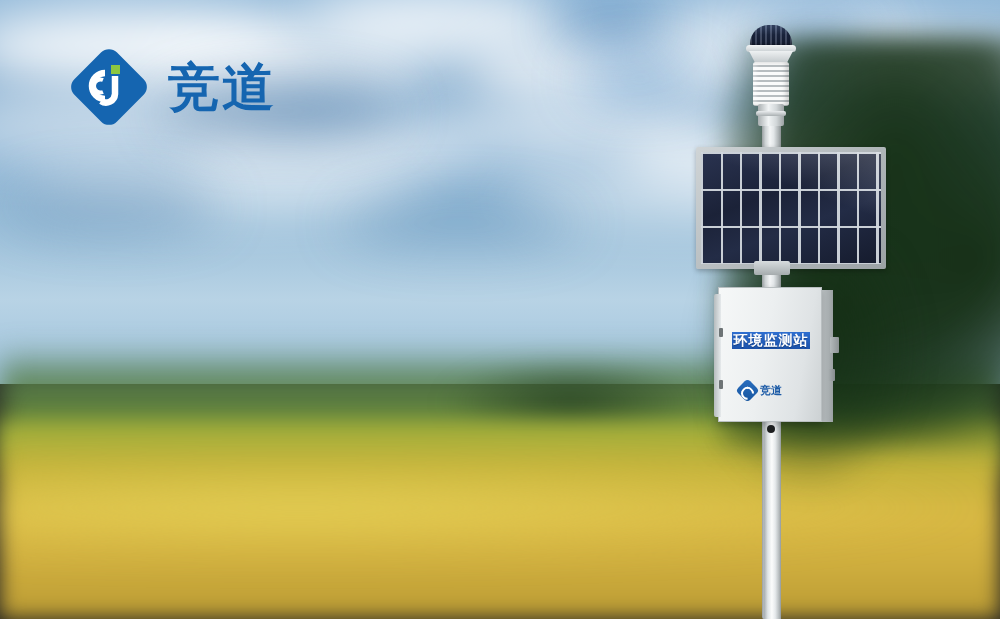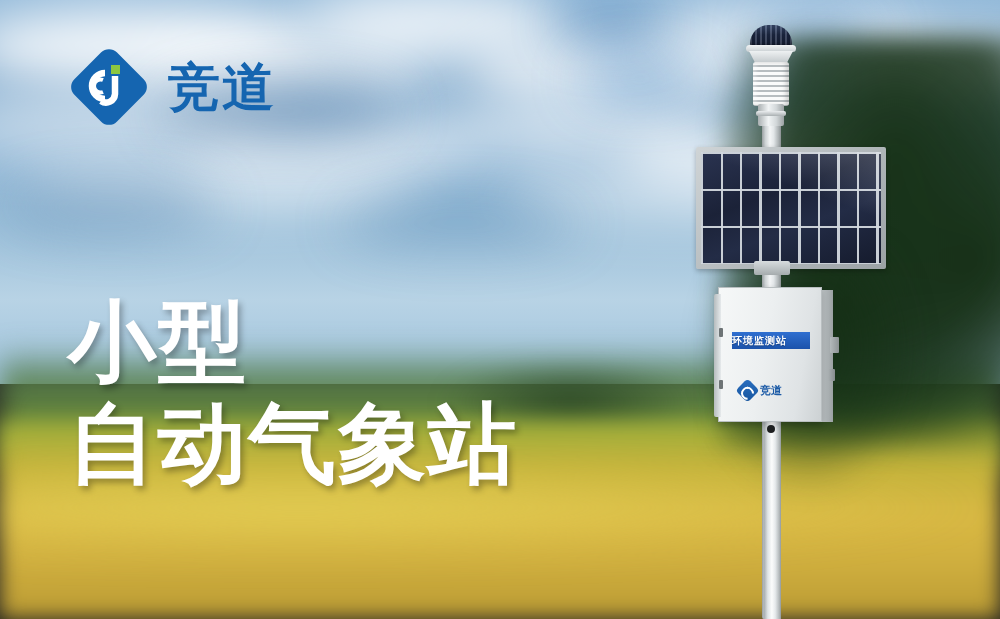--- a/index.html
+++ b/index.html
@@ -168,21 +168,21 @@
     background:linear-gradient(90deg,#c2c8ca,#9ba1a3);
   }
   .box-lip{
     position:absolute; left:-5px; top:6px; width:7px; height:123px;
     background:linear-gradient(90deg,#b6bcbe,#e6eaec);
     border-radius:2px 0 0 2px;
   }
   .banner-blue{
     position:absolute; left:13px; top:44px; width:78px; height:17px;
     background:linear-gradient(180deg,#2f6fd0,#1b52ab);
-    color:#fff; font-size:10px; line-height:17px; text-align:left;
+    color:#fff; font-size:14px; line-height:17px; text-align:center;
     letter-spacing:1px; font-weight:bold;
     font-family:"DejaVu Sans","Liberation Sans",sans-serif;
     text-shadow:0 1px 1px rgba(0,0,0,.3);
   }
   .box-brand{
     position:absolute; left:20px; top:92px; width:66px; height:20px;
     display:flex; align-items:center; gap:4px;
   }
   .box-brand-mark{
     width:17px; height:17px; transform:rotate(45deg);
@@ -340,19 +340,15 @@
         <path d="M35 34 A6.5 6.5 0 1 0 35 46" fill="none" stroke="#ffffff" stroke-width="4"></path>
 
         <path d="M47 30 L47 48 A9 9 0 0 1 33 55" fill="none" stroke="#ffffff" stroke-width="6.5"></path>
 
         <rect x="43" y="19" width="9" height="9" fill="#8cc63f"></rect>
       </svg>
     </div>
     <div class="logo-text">竞道</div>
   </div>
 
-  <div class="headline">
-    <div class="hl-line hl1">小型</div>
-    <div class="hl-line hl2">自动气象站</div>
-  </div>
 
 
 </div>
 
 </body></html>

